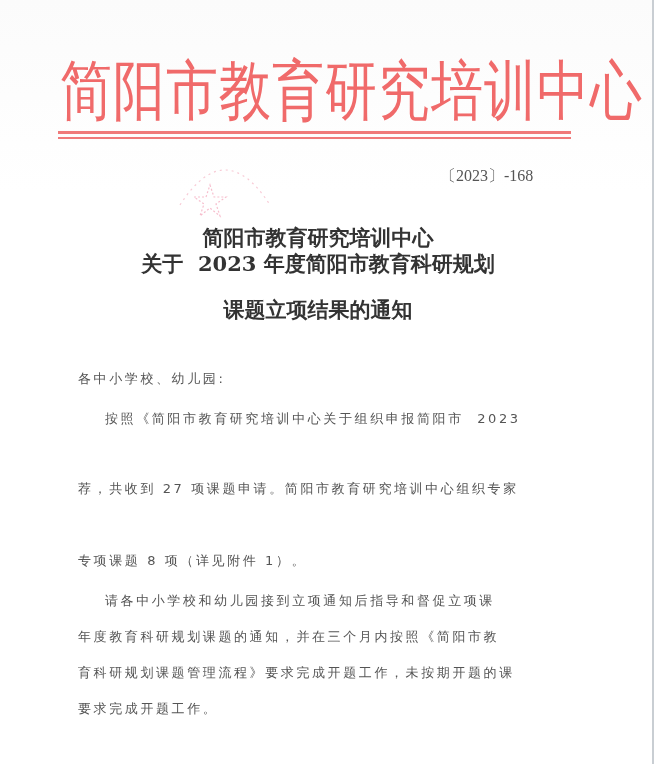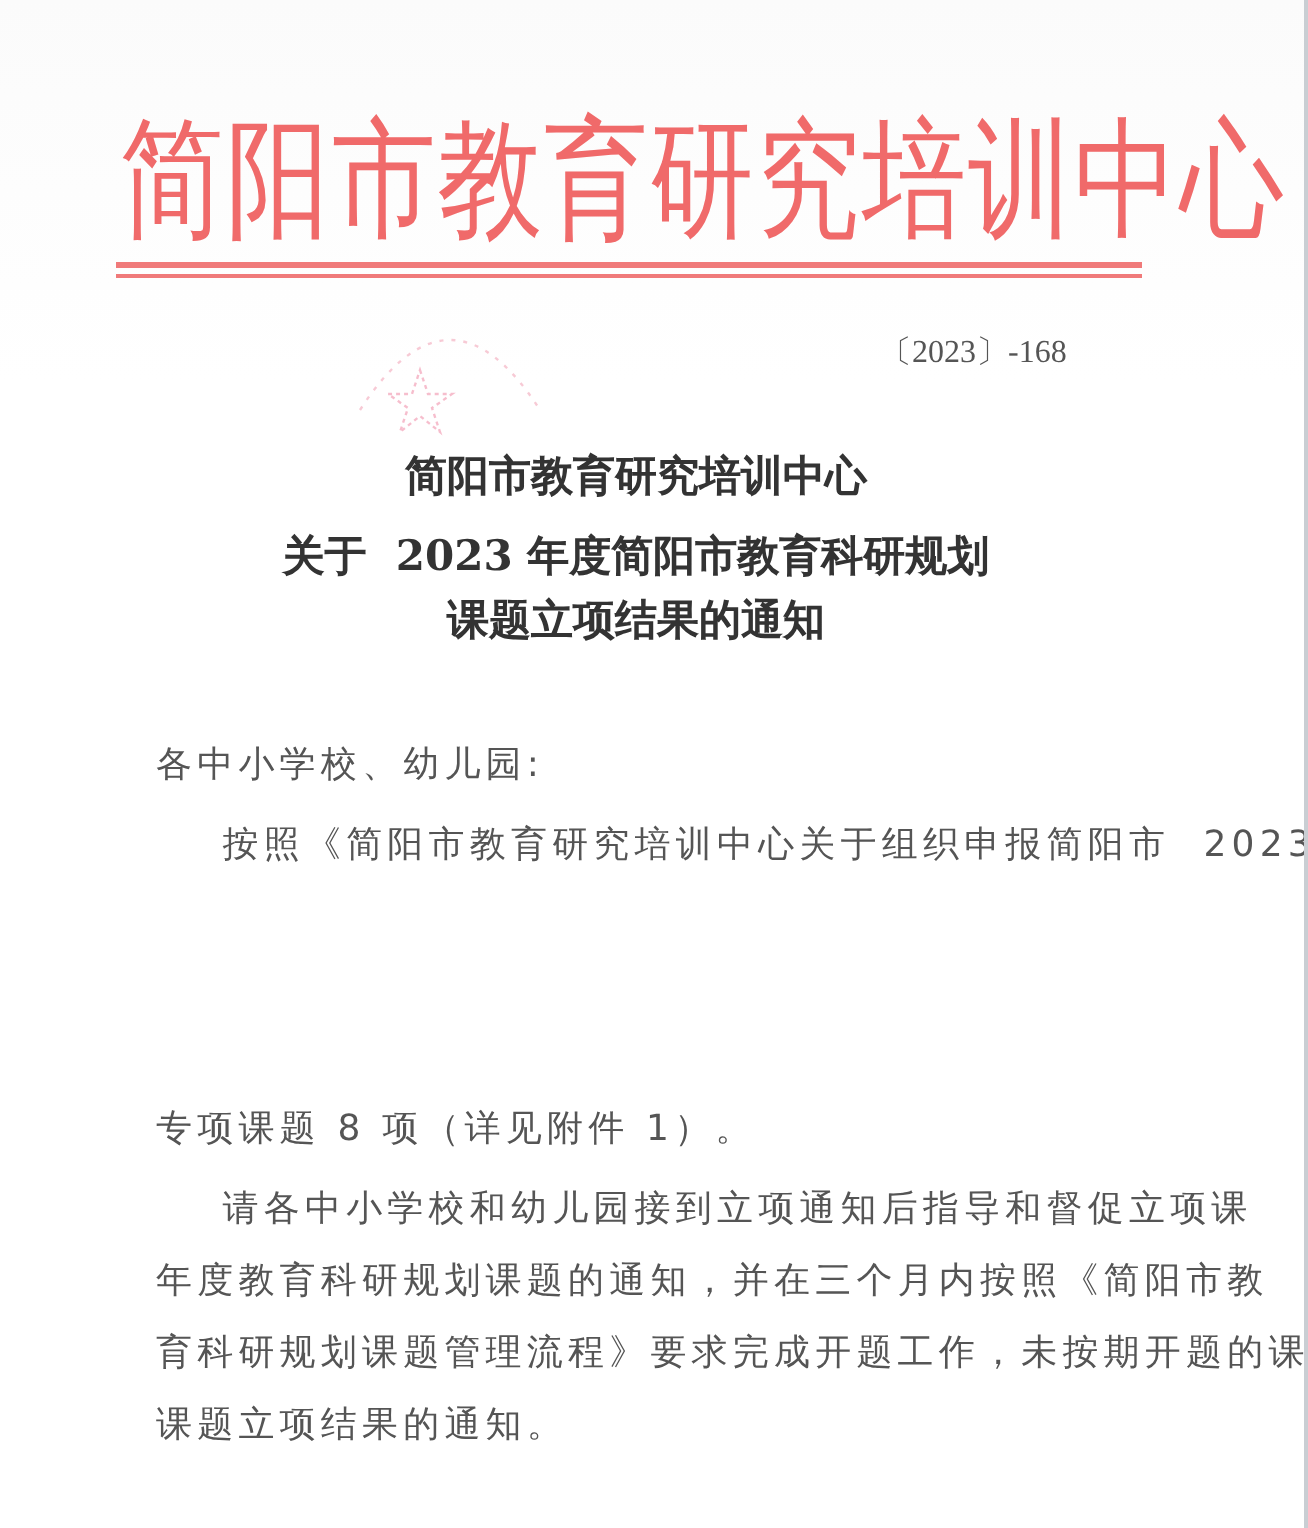--- a/index.html
+++ b/index.html
@@ -46,26 +46,26 @@
     position: absolute; left: 170px; top: 145px; width: 110px; height: 80px;
     opacity: 0.55;
   }
   .title {
     position: absolute; left: 100px; width: 460px; text-align: center;
     font-family: "DejaVu Serif", "Liberation Serif", serif;
     font-weight: bold; font-size: 21px; color: #333;
     white-space: nowrap;
   }
   .t1 { top: 224px; left: 88px; }
-  .t2 { top: 264px; left: 88px; }
+  .t2 { top: 250px; left: 88px; }
   .t3 { top: 296px; left: 88px; }
   .body-text {
     position: absolute; left: 78px; width: 500px;
     font-family: "DejaVu Sans", "Liberation Sans", sans-serif;
-    font-size: 18px; color: #555; letter-spacing: 2.6px;
+    font-size: 13px; color: #555; letter-spacing: 2.6px;
     white-space: nowrap;
   }
 </style>
 </head>
 <body>
 
 <div class="page">
   <div class="masthead">简阳市教育研究培训中心</div>
   <div class="rule-thick"></div>
   <div class="rule-thin"></div>
@@ -78,19 +78,20 @@
   </div>
 
   <div class="docnum">〔2023〕-168</div>
 
   <div class="title t1">简阳市教育研究培训中心</div>
   <div class="title t2" style="white-space:pre;">关于  2023 年度简阳市教育科研规划</div>
   <div class="title t3">课题立项结果的通知</div>
 
   <div class="body-text" style="top:370px;">各中小学校、幼儿园:</div>
   <div class="body-text" style="top:410px; white-space:pre;">    按照《简阳市教育研究培训中心关于组织申报简阳市  2023</div>
+  <div class="body-text" style="top:480px;">荐，共收到 27 项课题申请。简阳市教育研究培训中心组织专家</div>
   <div class="body-text" style="top:552px;">专项课题 8 项（详见附件 1）。</div>
   <div class="body-text" style="top:592px; white-space:pre;">    请各中小学校和幼儿园接到立项通知后指导和督促立项课</div>
   <div class="body-text" style="top:628px;">年度教育科研规划课题的通知，并在三个月内按照《简阳市教</div>
   <div class="body-text" style="top:664px;">育科研规划课题管理流程》要求完成开题工作，未按期开题的课</div>
-  <div class="body-text" style="top:700px;">课题立项结果的通知。</div>
+  <div class="body-text" style="top:700px;">要求完成开题工作。</div>
 </div>
 <div class="edge"></div>
 
 </body></html>

